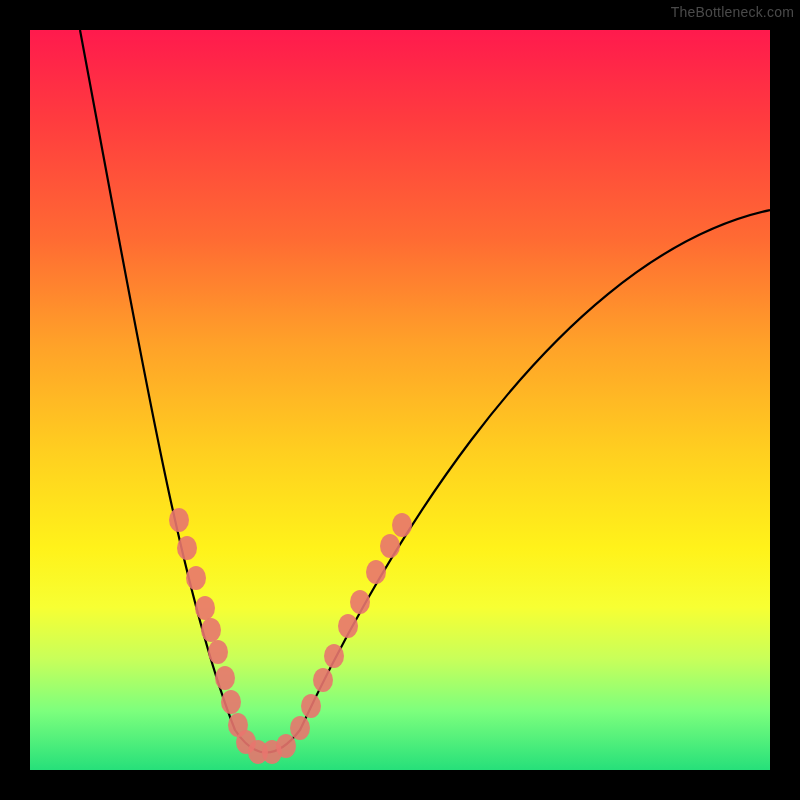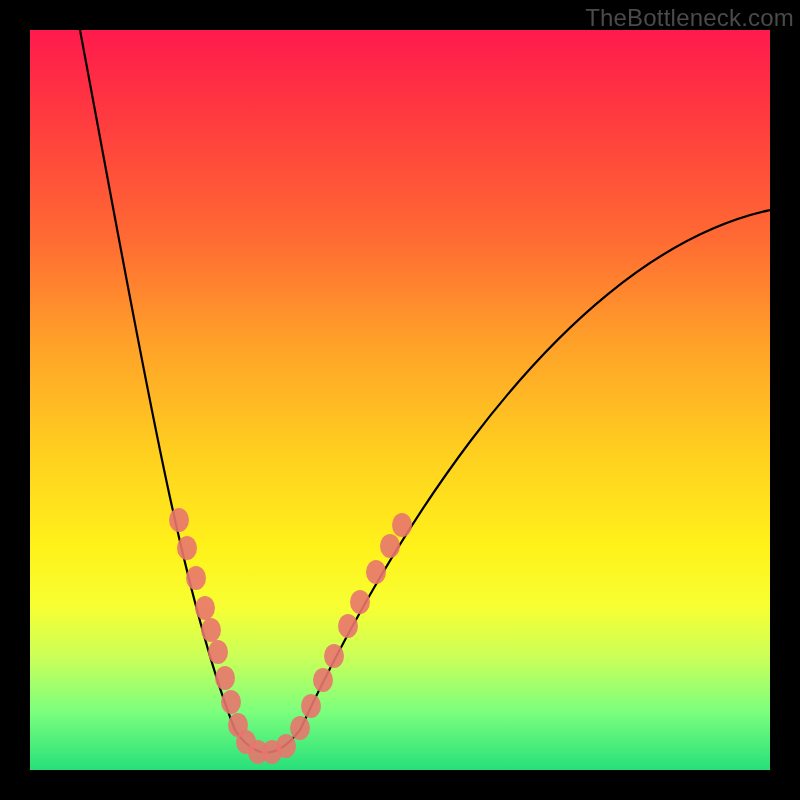--- a/index.html
+++ b/index.html
@@ -26,21 +26,21 @@
       #f7ff33 78%,
       #c8ff5a 85%,
       #7dff7d 92%,
       #26e07a 100%);
   }
   .watermark {
     position: absolute;
     top: 4px;
     right: 6px;
     font-family: Arial, Helvetica, sans-serif;
-    font-size: 24px;
+    font-size: 14px;
     font-weight: 500;
     color: #4a4a4a;
     letter-spacing: 0.2px;
   }
   svg.plot {
     position: absolute;
     left: 30px;
     top: 30px;
     width: 740px;
     height: 740px;

